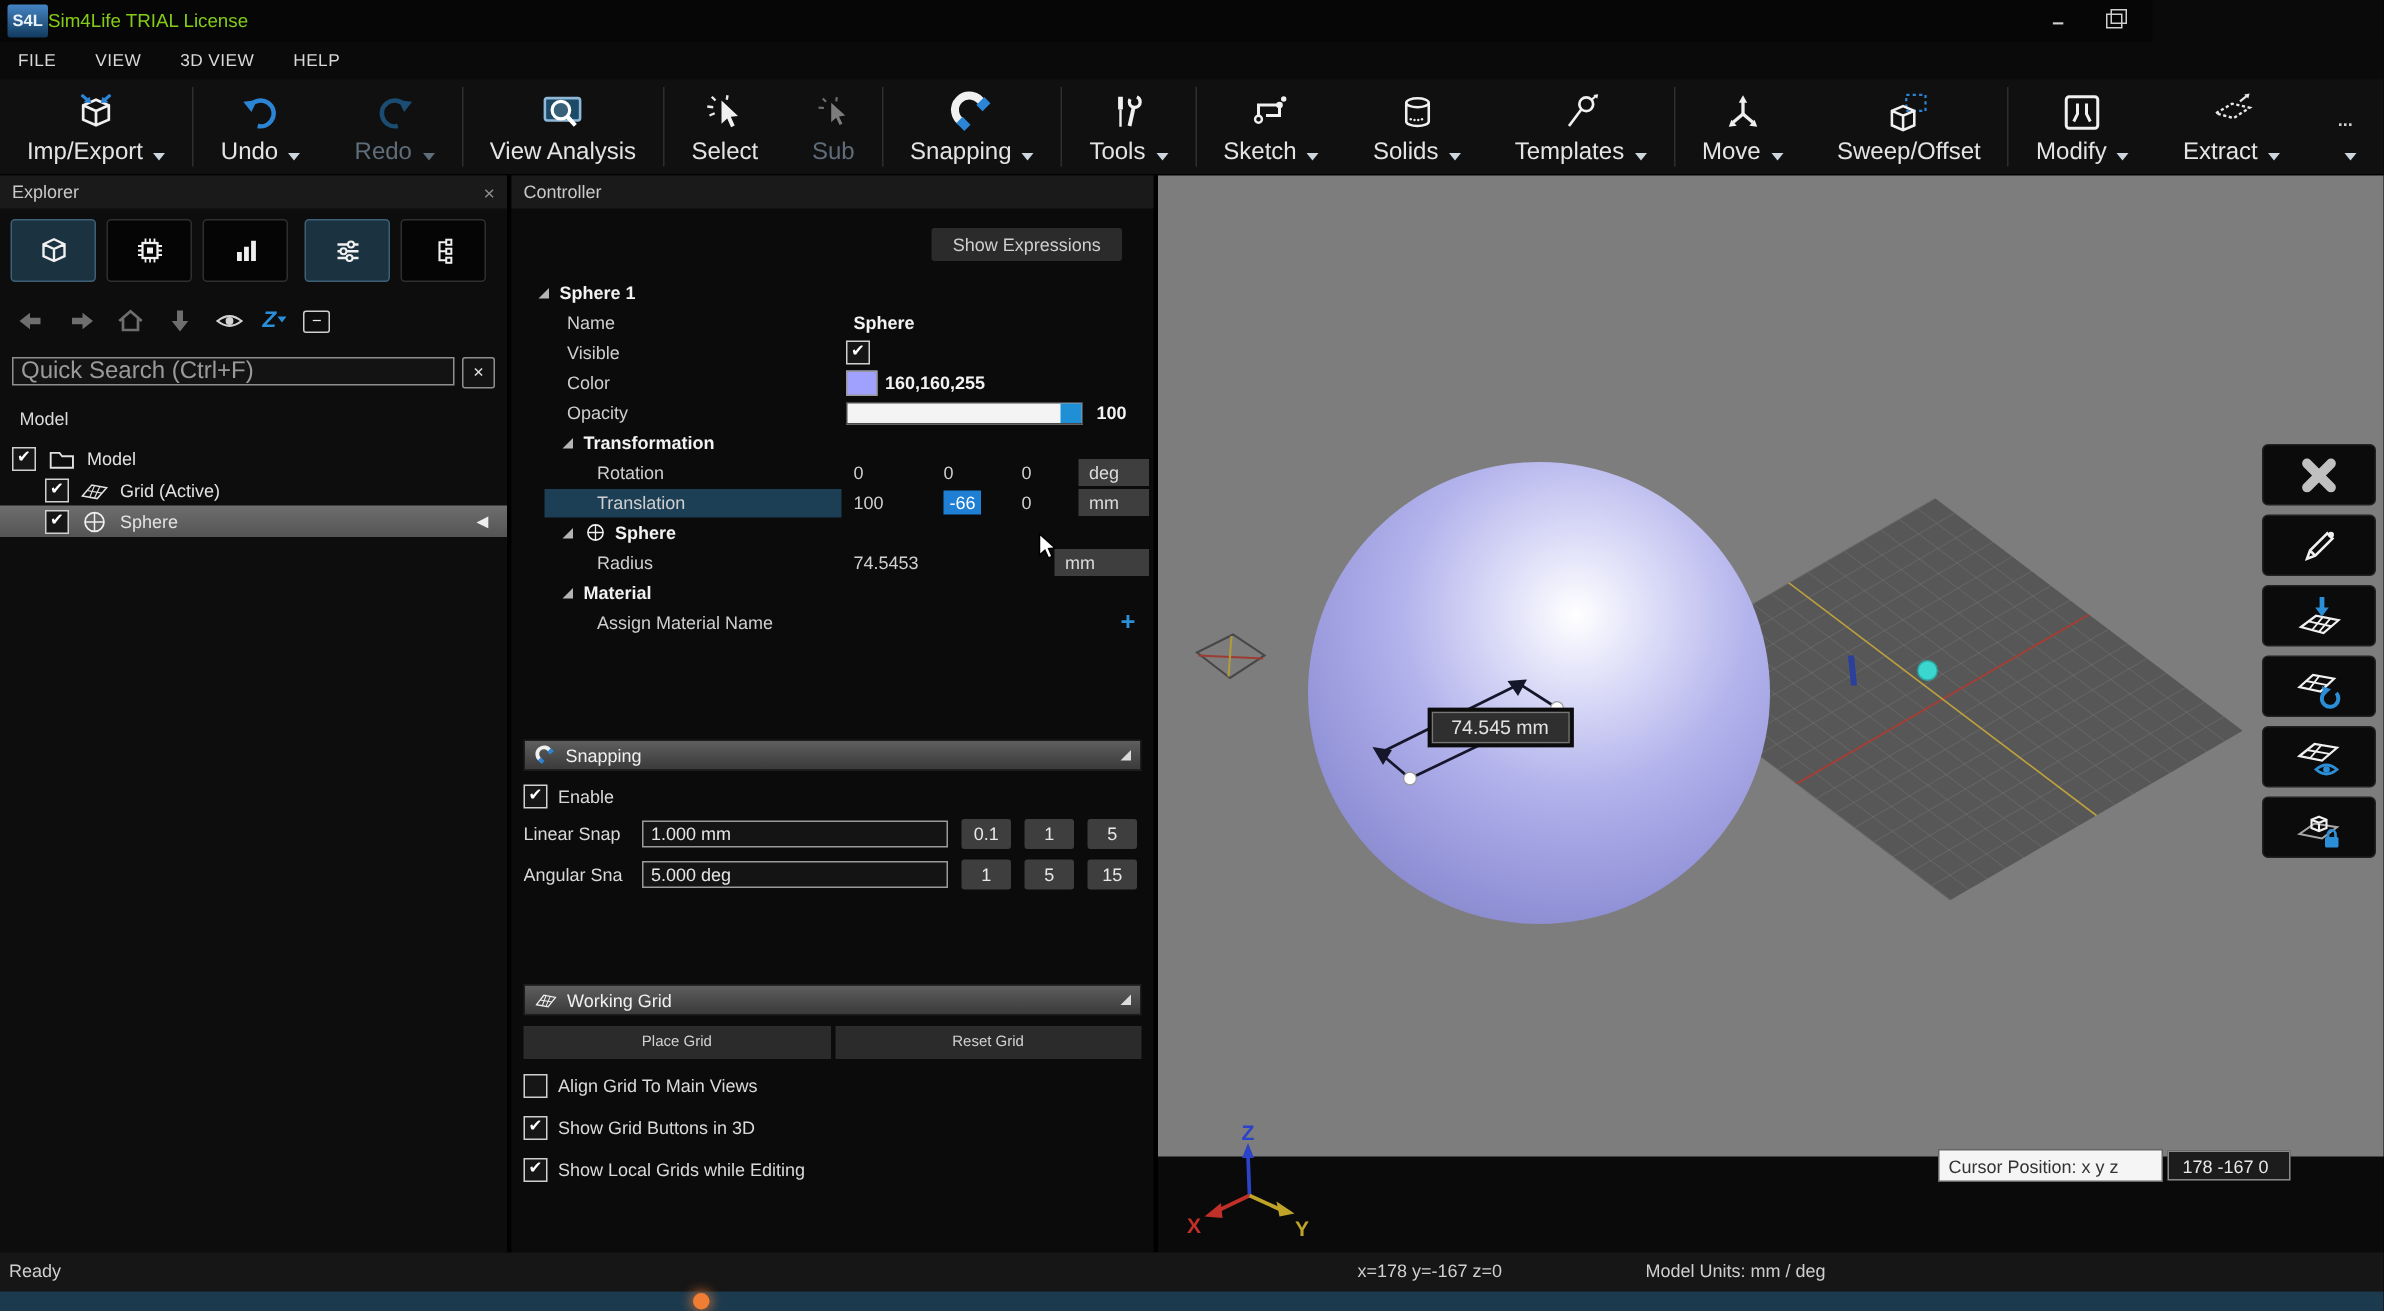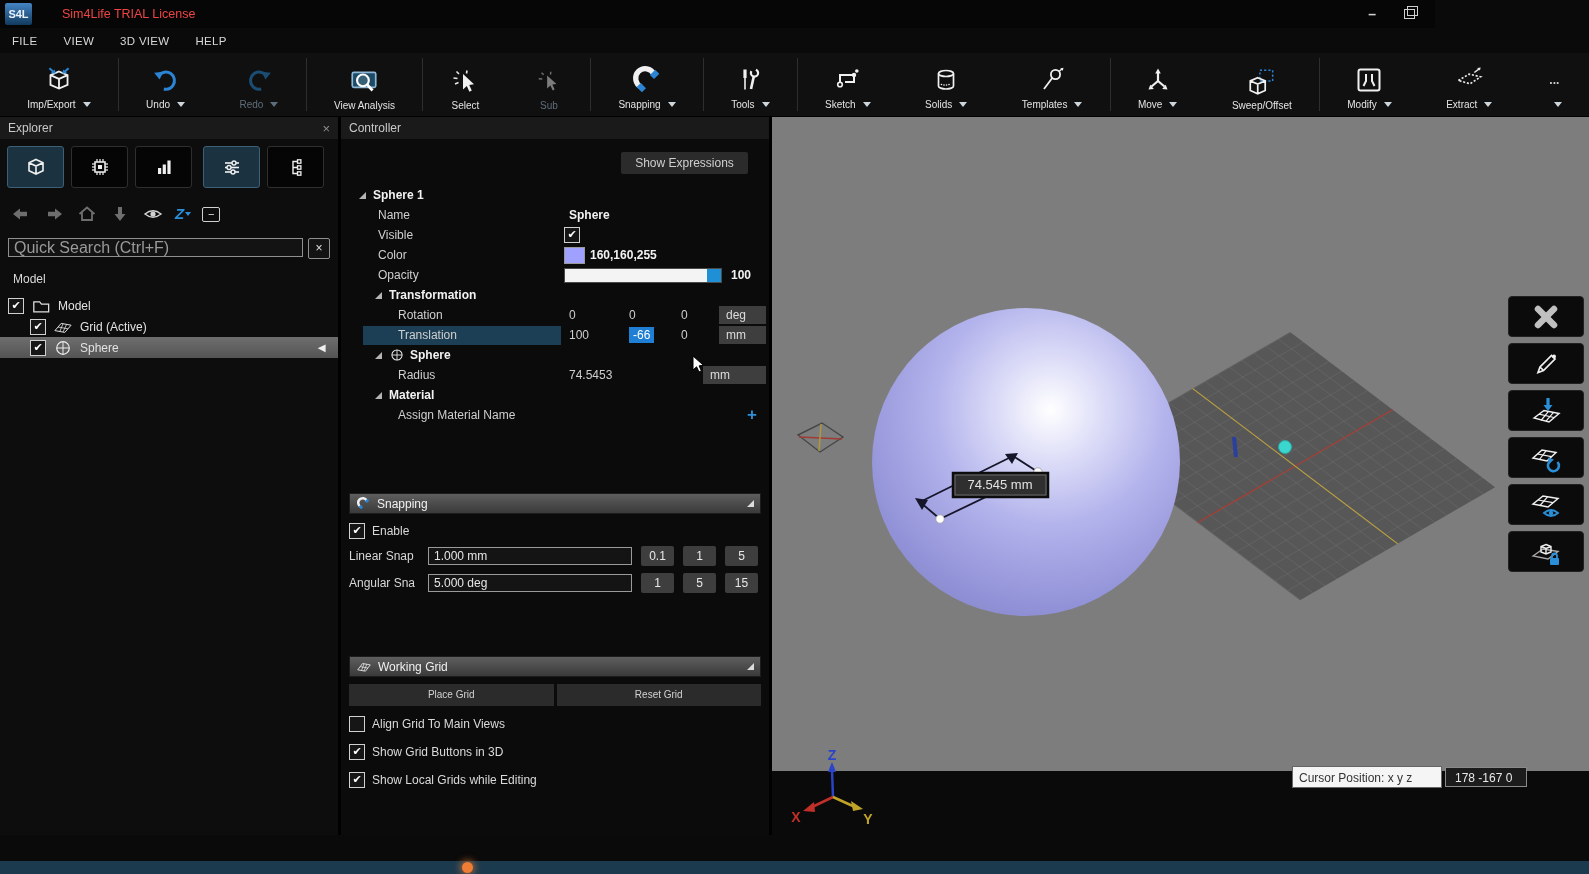--- a/index.html
+++ b/index.html
@@ -3,36 +3,36 @@
 <meta charset="utf-8">
 <style>
   html,body{margin:0;padding:0;width:1589px;height:874px;background:#000;overflow:hidden;
     font-family:"Liberation Sans",sans-serif;color:#d6d6d6;font-size:12px;}
   .app{position:absolute;left:0;top:0;width:1589px;height:874px;background:#0a0a0a;}
 
   
   .titlebar{position:absolute;left:0;top:0;width:1435px;height:28px;background:#060606;display:flex;align-items:center;}
   .logo{width:27px;height:22px;margin-left:5px;border-radius:2px;background:linear-gradient(180deg,#4585c4,#123a5e);
     color:#eaf2fa;font-weight:bold;font-size:11px;display:flex;align-items:center;justify-content:center;}
-  .title-text{margin-left:30px;color:#ef4444;font-size:12.5px;}
+  .title-text{color:#84cc16;font-size:12.5px;}
   .win-controls{margin-left:auto;display:flex;align-items:center;gap:28px;margin-right:20px;}
   .min-glyph{color:#cfcfcf;font-size:14px;font-weight:bold;}
   .restore-glyph{width:9px;height:8px;border:1px solid #cfcfcf;position:relative;background:#060606;}
   .restore-glyph:before{content:"";position:absolute;left:2px;top:-4px;width:9px;height:8px;border:1px solid #cfcfcf;}
 
   
   .menubar{position:absolute;left:0;top:28px;width:1589px;height:25px;background:#0a0a0a;display:flex;align-items:center;gap:26px;padding-left:12px;box-sizing:border-box;}
   .menu-item{font-size:11.5px;color:#d8d8d8;letter-spacing:.3px;}
 
   
   .toolbar{position:absolute;left:0;top:53px;width:1589px;height:64px;background:#101010;display:flex;align-items:stretch;border-bottom:1px solid #000;box-sizing:border-box;}
   .tsep{width:1px;background:#2e2e2e;margin:5px 0;}
   .tool{display:flex;flex-direction:column;align-items:center;justify-content:flex-end;padding:3px 8px 5px;flex:1 1 auto;}
   .ticon{height:37px;display:flex;align-items:center;justify-content:center;}
-  .tlabel{font-size:10px;color:#e4e4e4;display:flex;align-items:center;white-space:nowrap;}
+  .tlabel{font-size:16px;color:#e4e4e4;display:flex;align-items:flex-end;white-space:nowrap;}
   .tool.disabled .tlabel{color:#5f6d7a;}
   .caret{width:0;height:0;border:4px solid transparent;border-top:5px solid #cdd6dd;margin-left:7px;margin-top:4px;}
   .tool.disabled .caret{border-top-color:#5f6d7a;}
 
   
   .main{position:absolute;left:0;top:117px;width:1589px;height:718px;}
   .explorer{position:absolute;left:0;top:0;width:338px;height:718px;background:#0d0d0d;border-right:3px solid #000;box-sizing:content-box;}
   .controller{position:absolute;left:341px;top:0;width:428px;height:718px;background:#0b0b0b;border-right:3px solid #000;}
   .viewport{position:absolute;left:772px;top:0;width:817px;height:654px;background:#7d7d7d;}
 
@@ -785,16 +785,21 @@
               <path d="M22 22 v-2 a2.5 2.5 0 0 1 5 0 v2" stroke="#2b8fd8" stroke-width="1.8" fill="none"></path>
             </svg>
           </span>
       </div>
 
       <div class="cursor-label">Cursor Position: x y z</div>
       <div class="cursor-value">178 -167 0</div>
     </div>
   </div>
 
+  <div class="statusbar">
+    <span class="sb-ready">Ready</span>
+    <span class="sb-coords">x=178 y=-167 z=0</span>
+    <span class="sb-units">Model Units: mm / deg</span>
+  </div>
   <div class="bottomstrip"></div>
   <div class="playhead"></div>
 
 </div>
 
 </body></html>

